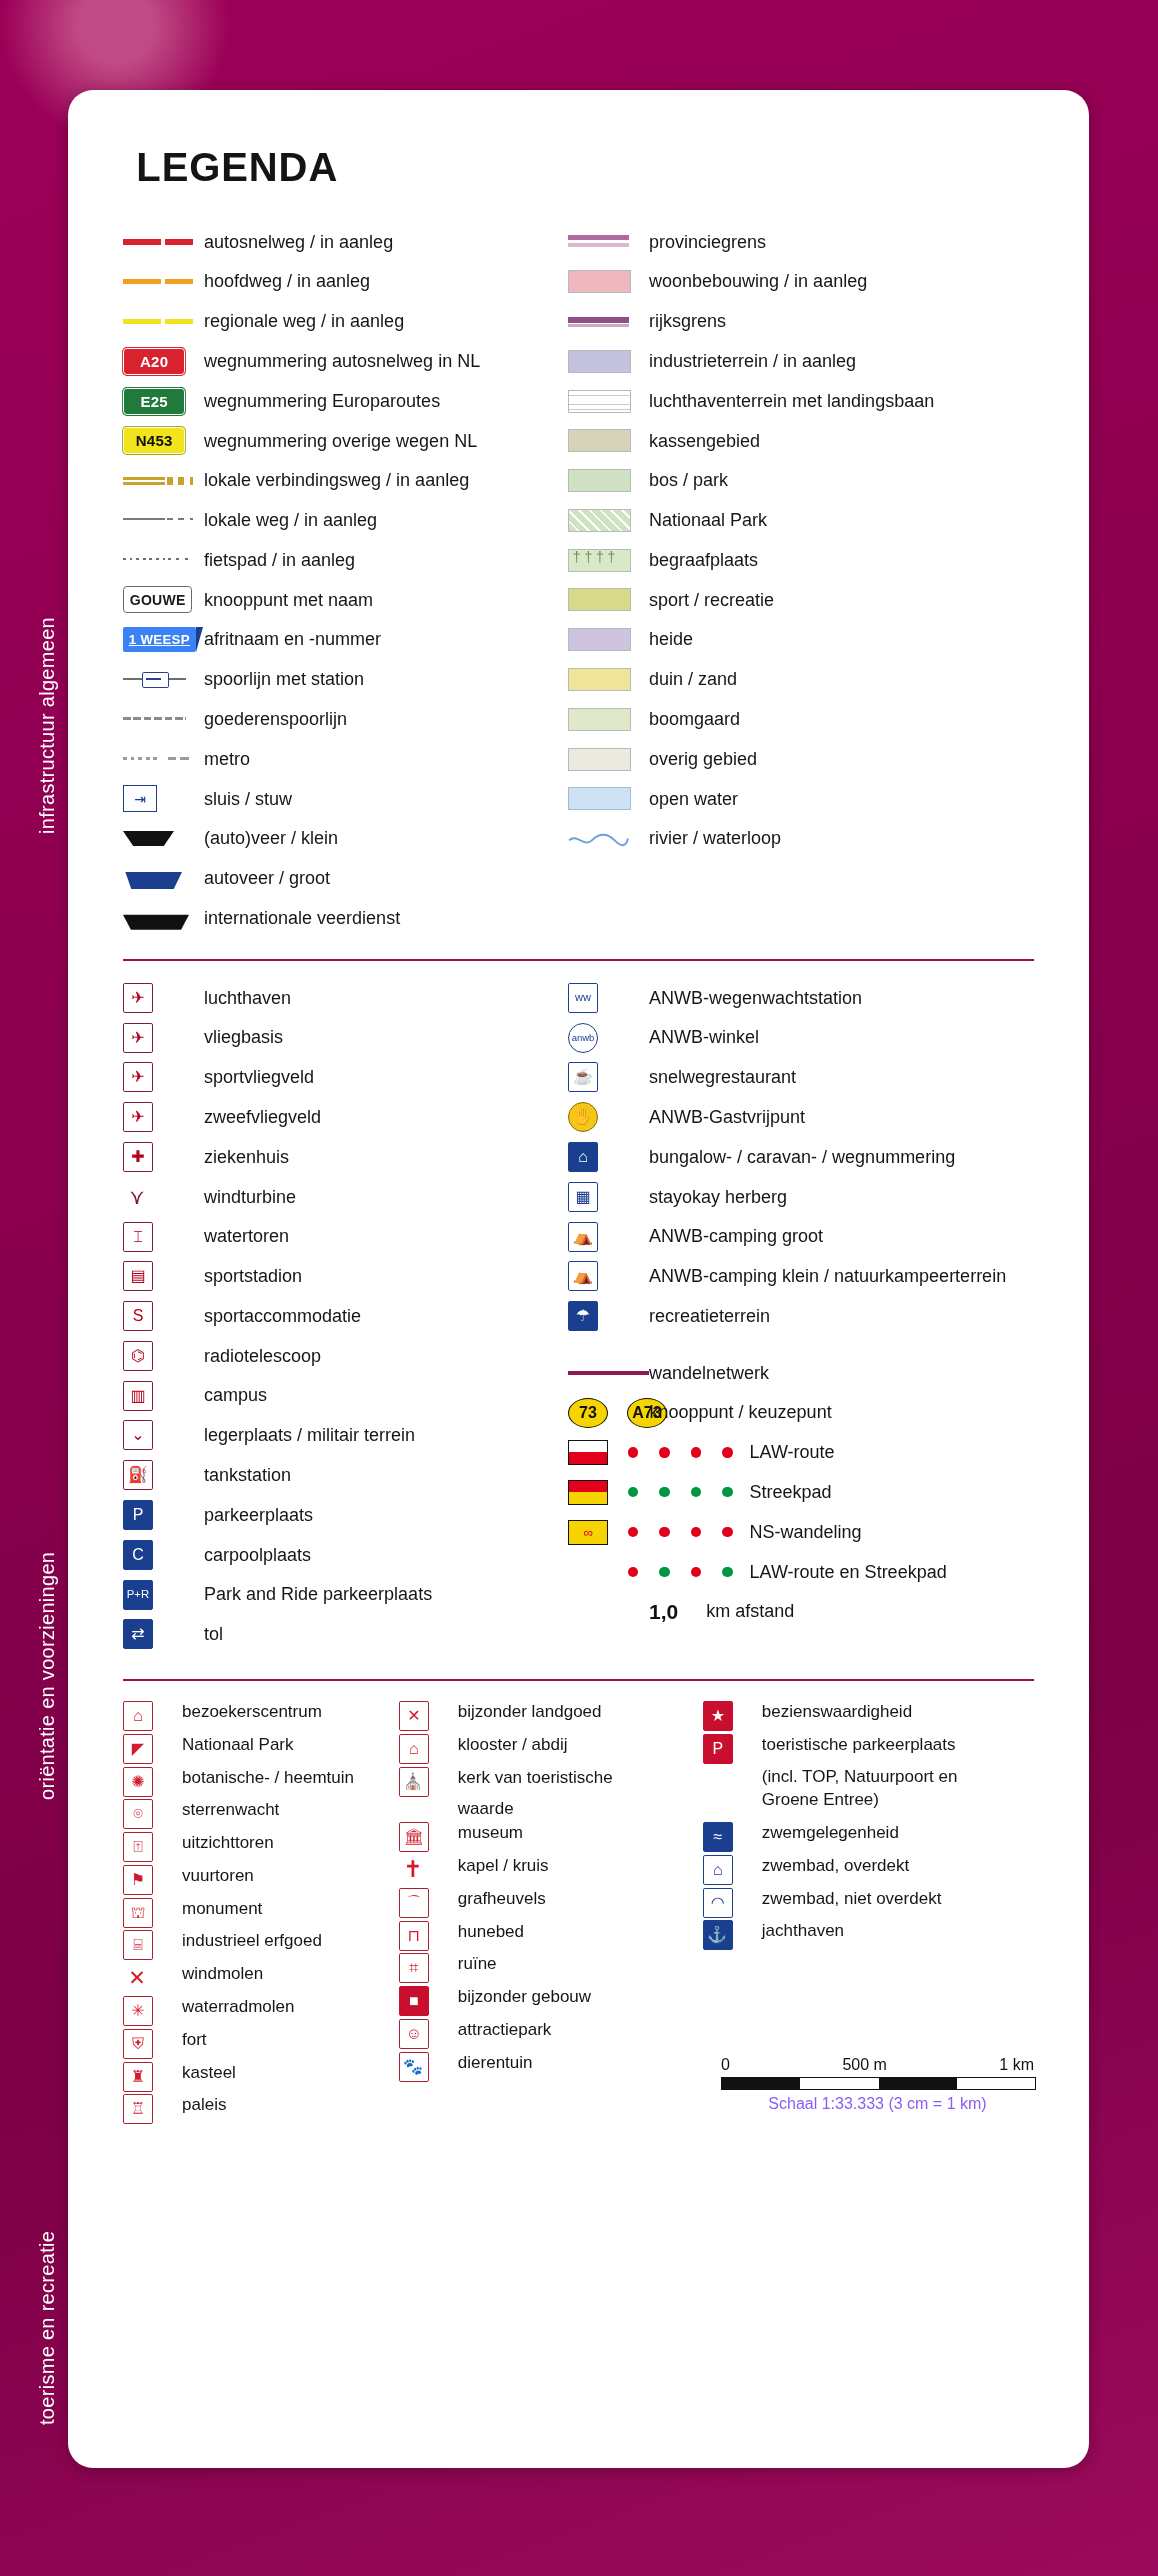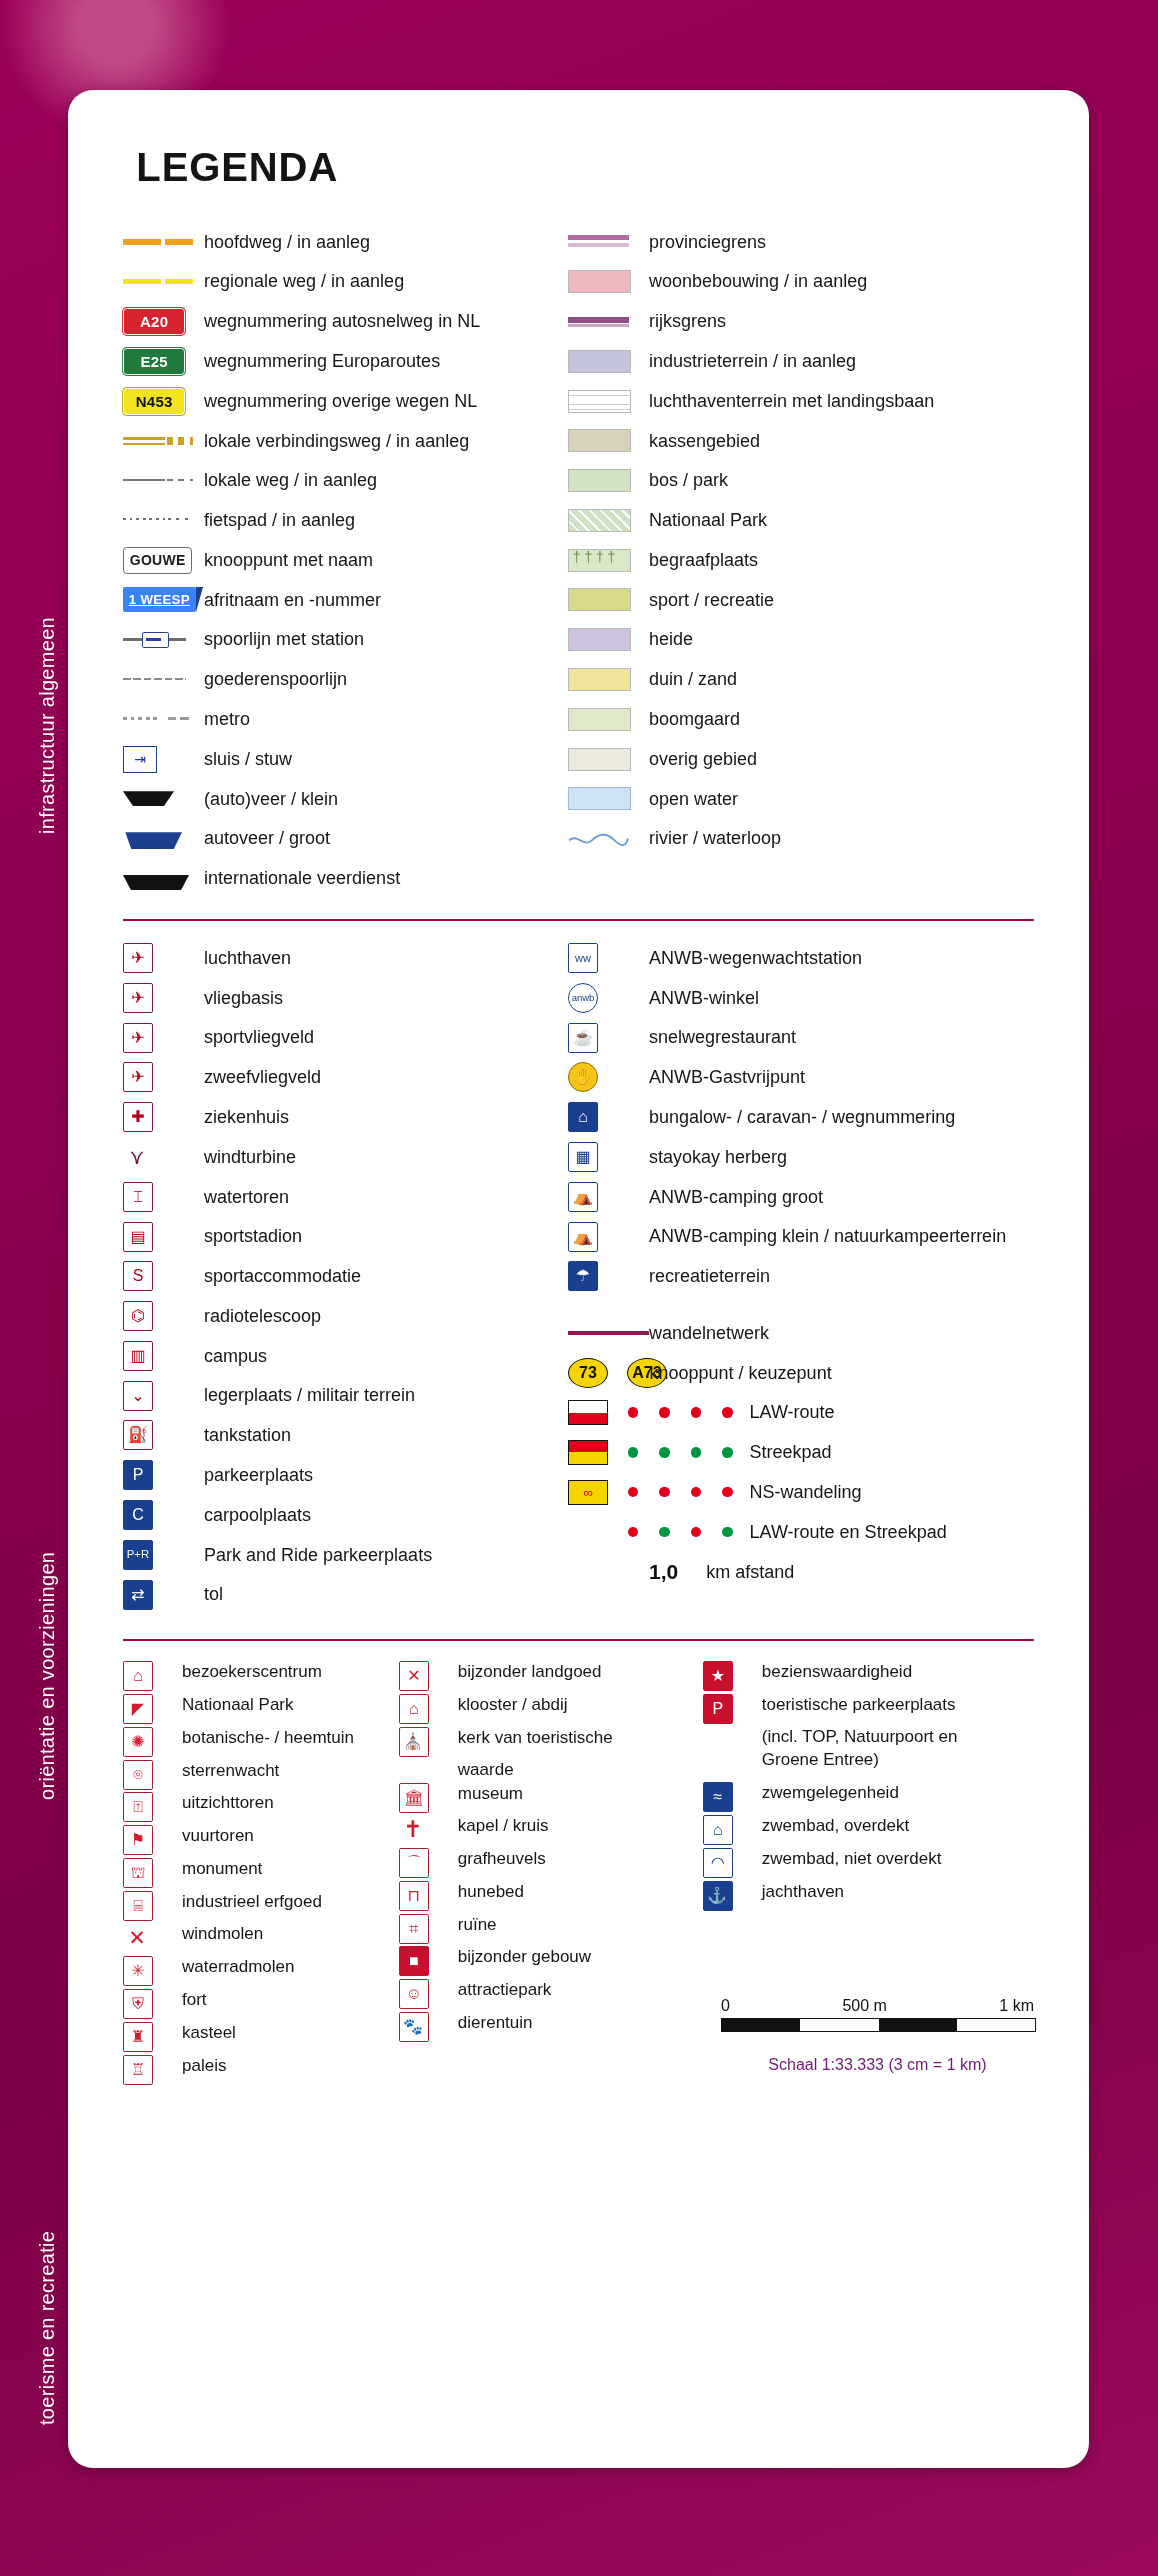--- a/index.html
+++ b/index.html
@@ -189,41 +189,50 @@
   .lbl3{font-size:17px;color:#161616;line-height:1.3;}
   .sub{font-size:17px;color:#161616;margin-left:59px;line-height:1.35;}
 
   
   .scalewrap{position:absolute;right:55px;bottom:32px;width:313px;text-align:left;}
   .scalenums{display:flex;justify-content:space-between;font-size:16px;color:#111;margin-bottom:2.8px;}
   .scalebar{height:11.4px;width:313px;display:flex;border:0.9px solid #111;}
   .scalebar i{flex:1;}
   .scalebar i:nth-child(odd){background:#111;}
   .scalebar i:nth-child(even){background:#fff;}
-  .scaletxt{font-size:16px;color:#701a75;margin-top:24px;text-align:center;}
+  .scaletxt{font-size:16px;color:#8b5cf6;margin-top:5px;text-align:center;}
 </style>
 </head>
 <body>
 
 <div class="bg"></div>
 
 <div class="sidebar-labels">
   <div class="vlabel l1">infrastructuur algemeen</div>
   <div class="vlabel l2">oriëntatie en voorzieningen</div>
   <div class="vlabel l3">toerisme en recreatie</div>
 </div>
 
 <div class="card">
  <div class="card-inner">
 
   <div class="legend-title">LEGENDA</div>
 
   <div class="cols">
     <div class="col col-a">
 
+      <div class="row">
+        <div class="sym">
+          <div class="lineSym">
+                <div class="seg seg-solid red"></div>
+                <div class="dashes red"></div>
+              </div>
+        </div>
+        <div class="lbl">autosnelweg / in aanleg</div>
+      </div>
 
       <div class="row">
         <div class="sym">
           <div class="lineSym">
                 <div class="seg seg-solid orange"></div>
                 <div class="dashes orange"></div>
               </div>
         </div>
         <div class="lbl">hoofdweg / in aanleg</div>
       </div>

